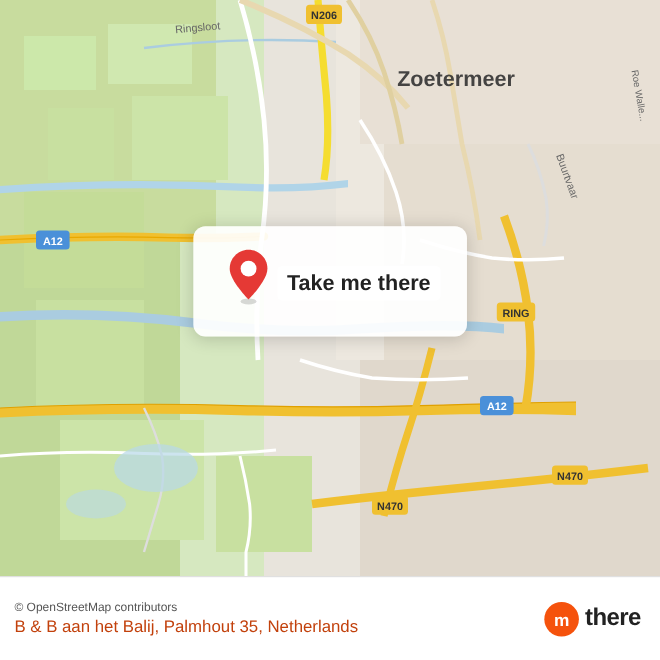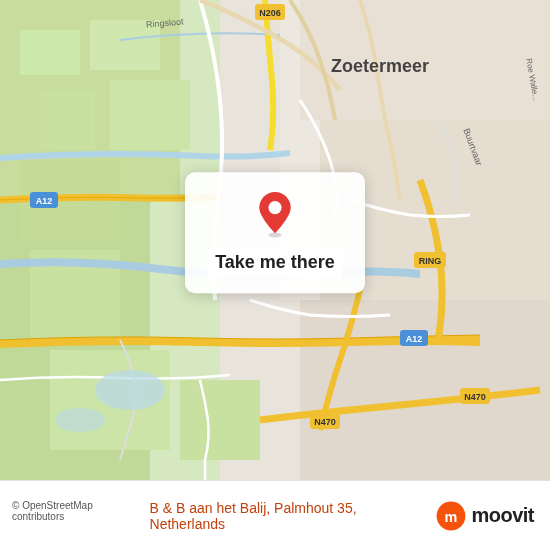--- a/index.html
+++ b/index.html
@@ -38,21 +38,20 @@
     
     #location-card {
       position: absolute;
       top: 50%;
       left: 50%;
       transform: translate(-50%, -56%);
       background: rgba(255,255,255,0.92);
       border-radius: 10px;
       padding: 18px 22px 16px 22px;
       display: flex;
-      flex-direction: column;
       align-items: center;
       box-shadow: 0 2px 14px rgba(0,0,0,0.18);
       min-width: 180px;
     }
 
     #pin-icon {
       width: 48px;
       height: 48px;
       margin-bottom: 10px;
     }
@@ -76,21 +75,21 @@
       background: #fff;
       display: flex;
       align-items: center;
       justify-content: space-between;
       padding: 0 16px 0 12px;
       border-top: 1px solid #e0e0e0;
     }
 
     #footer-left {
       display: flex;
-      flex-direction: row;
+      flex-direction: column;
       gap: 2px;
     }
 
     #osm-credit {
       font-size: 10px;
       color: #555;
     }
 
     #location-name {
       font-size: 14px;
@@ -222,16 +221,16 @@
       <span id="osm-credit">© OpenStreetMap contributors</span>
       <span id="location-name">B &amp; B aan het Balij, Palmhout 35, Netherlands</span>
     </div>
 
     <div id="moovit-logo">
 
       <svg id="moovit-icon" viewBox="0 0 40 40" xmlns="http://www.w3.org/2000/svg">
         <circle cx="20" cy="20" r="18" fill="#f5520c"></circle>
         <text x="20" y="27" font-size="18" font-weight="bold" fill="white" text-anchor="middle">m</text>
       </svg>
-      <span id="moovit-text">moovit</span>
+      <span id="moovit-text">there</span>
     </div>
   </div>
 </div>
 
 </body></html>

